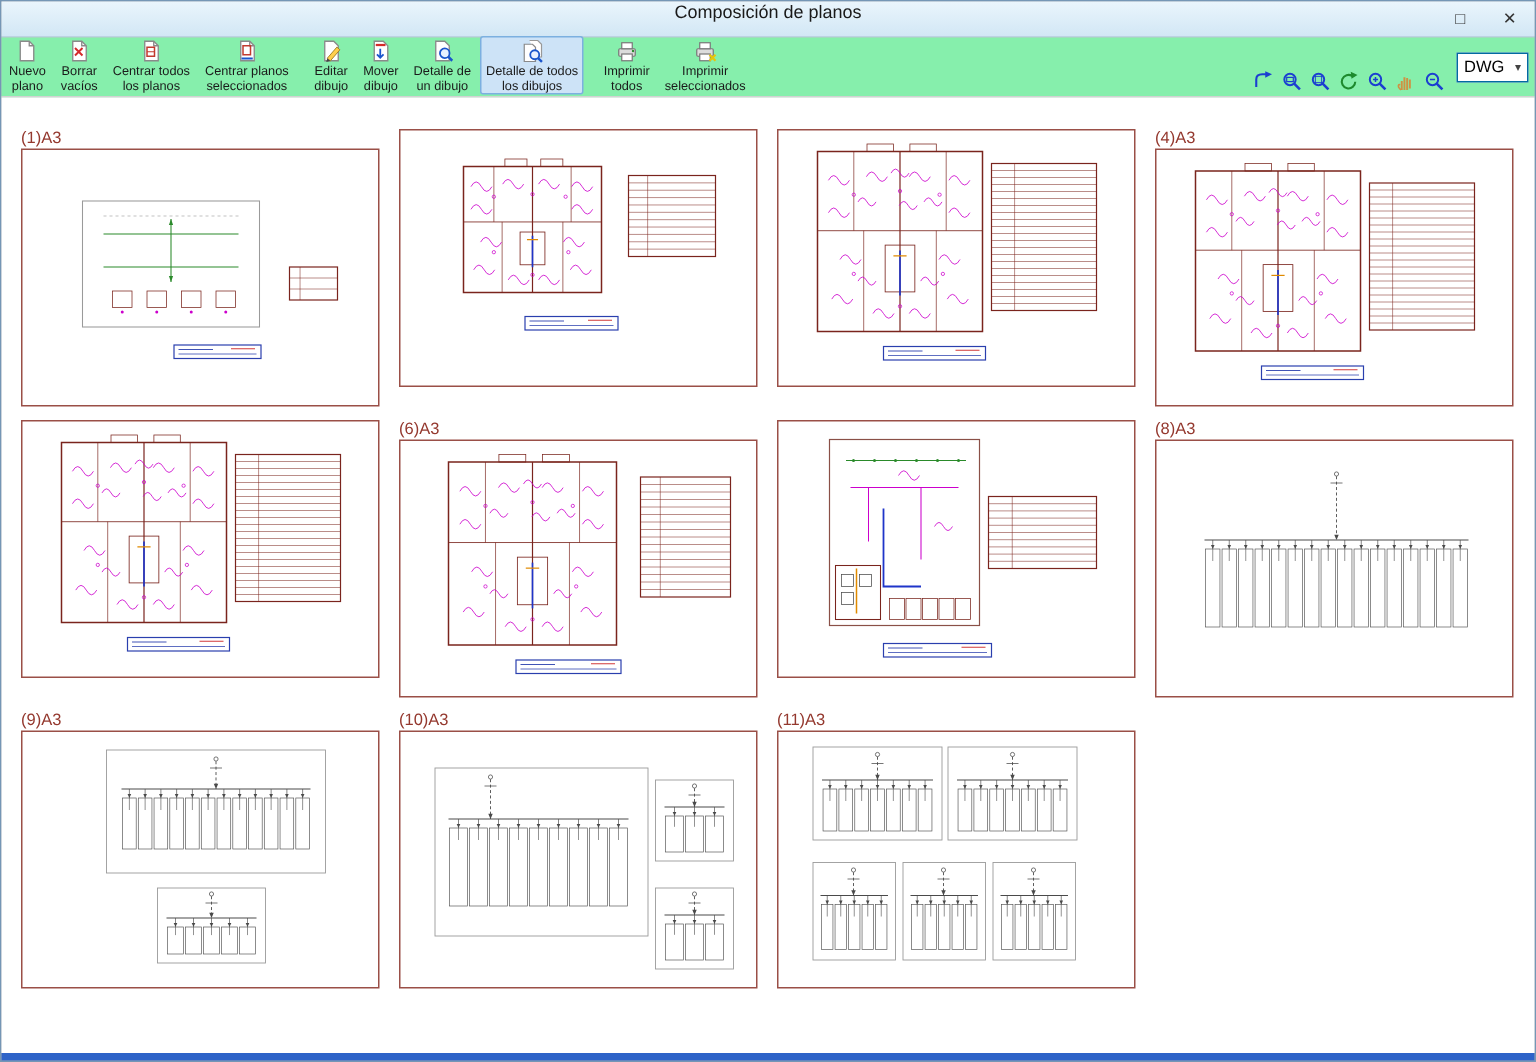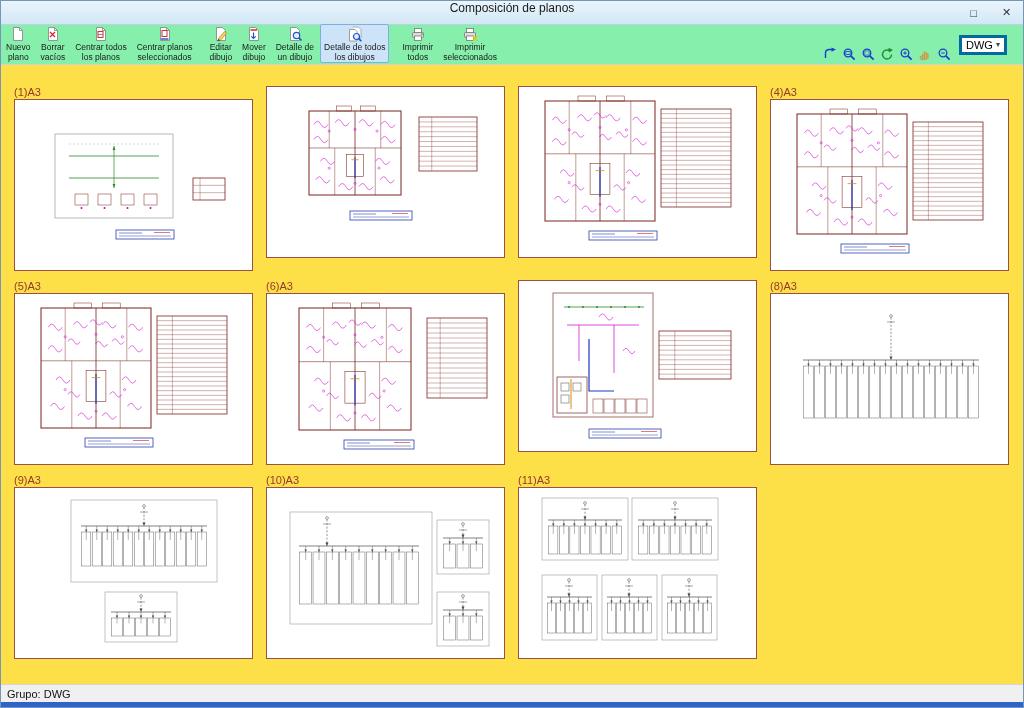--- a/index.html
+++ b/index.html
@@ -12,23 +12,23 @@
   .winbtn{width:33px;height:23px;display:flex;align-items:center;justify-content:center;font-size:11px;color:#333;background:transparent;border:none;font-family:inherit}
   .toolbar{height:40px;background:#86efac;border-bottom:1px solid #d2d2d2;display:flex;align-items:flex-end;padding:1px 0;flex:0 0 auto}
   .tb{display:flex;flex-direction:column;align-items:center;justify-content:flex-start;border:1px solid transparent;background:transparent;padding:1px 3px 0;margin:0 1px;font-family:inherit;cursor:default}
   .tb .ticon{height:16px;display:block}
   .tb .tlabel{font-size:8.5px;line-height:1.18;color:#1a1a1a;text-align:center;white-space:pre-line}
   .tb.active{background:#cde3f7;border-color:#7cb0e0;border-radius:2px}
   .sep{width:1px;background:#d0d0d0;margin:2px 3px;flex:0 0 auto}
   .spacer{flex:1}
   .viewbar{display:flex;align-items:center;gap:1px;margin-right:6px}
   .vicon{width:18px;height:18px;display:flex;align-items:center;justify-content:center;background:transparent;border:none;padding:0}
-  .select{width:48px;height:20px;border:3px solid #0369a1;background:#fff;display:flex;align-items:center;font-size:11px;padding:0 4px;align-self:center;margin-right:16px}
+  .select{width:48px;height:20px;border:1px solid #0369a1;background:#fff;display:flex;align-items:center;font-size:11px;padding:0 4px;align-self:center;margin-right:4px}
   .select .caret{margin-left:auto;font-size:8px;color:#444}
-  .main{flex:1;overflow:hidden;padding:21px 0 4px 13px;background:#fde047}
+  .main{flex:1;overflow:hidden;padding:21px 0 4px 13px;background:#ffffff}
   .grid{display:flex;flex-wrap:wrap;align-content:flex-start}
   .sheet-item{margin:0 13px 9px 0}
   .sheet-label{font-size:11px;color:#94382e;height:13px;line-height:13px}
   .sheet{width:239px;height:172px;background:#fff;border:1px solid #9a4f47}
   .statusbar{height:18px;background:#f0f0f0;border-top:1px solid #d6d6d6;display:flex;align-items:center;padding-left:6px;font-size:11px;color:#111;flex:0 0 auto}
   .bottomstrip{height:5px;background:#2e63c8;flex:0 0 auto}
 </style>
 </head>
 <body>
 
@@ -414,21 +414,20 @@
               <line x1="142" y1="110.66666666666667" x2="212" y2="110.66666666666667" stroke="#7a241d" stroke-width="0.35"></line>
               <line x1="142" y1="115.33333333333333" x2="212" y2="115.33333333333333" stroke="#7a241d" stroke-width="0.35"></line>
               <line x1="157.4" y1="22" x2="157.4" y2="120" stroke="#7a241d" stroke-width="0.35"></line>
               <rect x="70" y="144" width="68" height="9" fill="none" stroke="#2a3fae" stroke-width="0.8"></rect>
               <line x1="73" y1="147" x2="96" y2="147" stroke="#2a3fae" stroke-width="0.6"></line>
               <line x1="73" y1="150" x2="135" y2="150" stroke="#2a3fae" stroke-width="0.5"></line>
               <line x1="118" y1="146.5" x2="134" y2="146.5" stroke="#c22" stroke-width="0.6"></line>
             </svg></div>
         </div>
         <div class="sheet-item">
-          <div class="sheet-label">(5)A3</div>
           <div class="sheet"><svg width="237" height="170" viewBox="0 0 237 170">
               <rect x="26" y="14" width="110" height="120" fill="none" stroke="#7a241d" stroke-width="1"></rect>
               <line x1="81" y1="14" x2="81" y2="134" stroke="#7a241d" stroke-width="0.8"></line>
               <line x1="26" y1="66.8" x2="136" y2="66.8" stroke="#7a241d" stroke-width="0.55"></line>
               <line x1="50.2" y1="14" x2="50.2" y2="66.8" stroke="#7a241d" stroke-width="0.45"></line>
               <line x1="111.8" y1="14" x2="111.8" y2="66.8" stroke="#7a241d" stroke-width="0.45"></line>
               <line x1="56.800000000000004" y1="66.8" x2="56.800000000000004" y2="134" stroke="#7a241d" stroke-width="0.45"></line>
               <line x1="105.2" y1="66.8" x2="105.2" y2="134" stroke="#7a241d" stroke-width="0.45"></line>
               <rect x="71.1" y="76.4" width="19.8" height="31.200000000000003" fill="none" stroke="#7a241d" stroke-width="0.55"></rect>
               <rect x="59" y="9" width="17.6" height="5" fill="none" stroke="#7a241d" stroke-width="0.5"></rect>
@@ -979,18 +978,15 @@
               <line x1="179.5" y1="115" x2="179.5" y2="123" stroke="#4a4a4a" stroke-width="0.4"></line>
               <line x1="188.5" y1="109" x2="188.5" y2="115" stroke="#4a4a4a" stroke-width="0.45"></line>
               <path d="M 187.3 112.4 L 188.5 115 L 189.7 112.4 Z" fill="#4a4a4a"></path>
               <rect x="184.7" y="115" width="7.6" height="30" fill="none" stroke="#555" stroke-width="0.45"></rect>
               <line x1="188.5" y1="115" x2="188.5" y2="123" stroke="#4a4a4a" stroke-width="0.4"></line>
             </svg></div>
         </div>
       </div>
   </div>
 
-  <div class="statusbar">
-    <span>Grupo: DWG</span>
-  </div>
 
   <div class="bottomstrip"></div>
 </div>
 
 </body></html>

